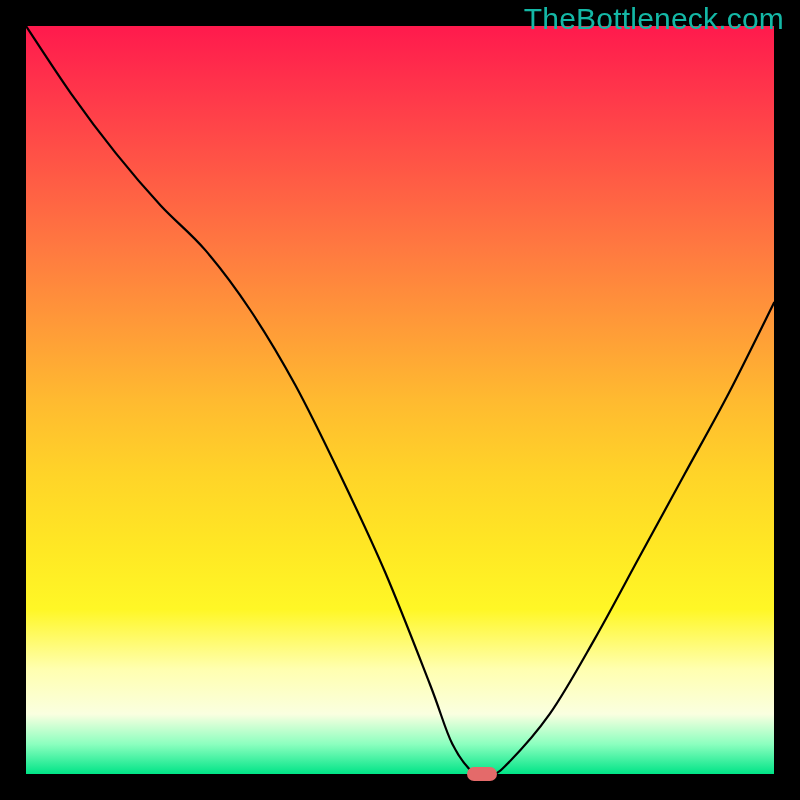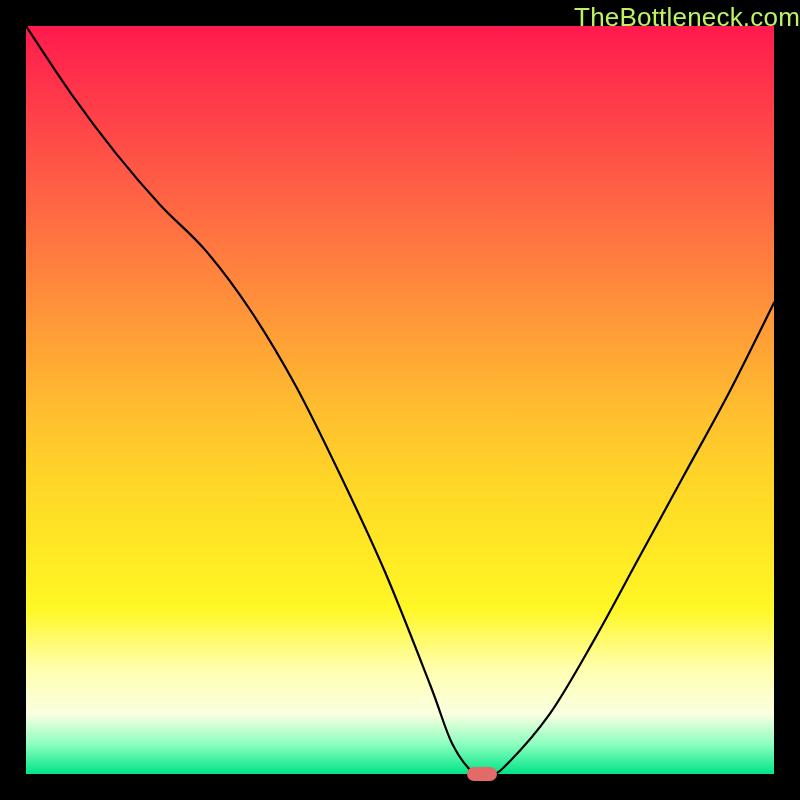--- a/index.html
+++ b/index.html
@@ -53,23 +53,23 @@
     position: absolute;
     width: 30px;
     height: 14px;
     border-radius: 7px;
     background: #e46a6a;
     transform: translate(-50%, -50%);
   }
   .watermark {
     position: absolute;
     top: 2px;
-    right: 0;
-    color: #bef264;
-    font-size: 26px;
+    right: 16px;
+    color: #14b8a6;
+    font-size: 30px;
     letter-spacing: 0.2px;
     user-select: none;
   }
 </style>
 </head>
 <body>
 
 <div class="frame">
   <div class="plot">
     <svg class="curve" viewBox="0 0 748 748" preserveAspectRatio="none">

